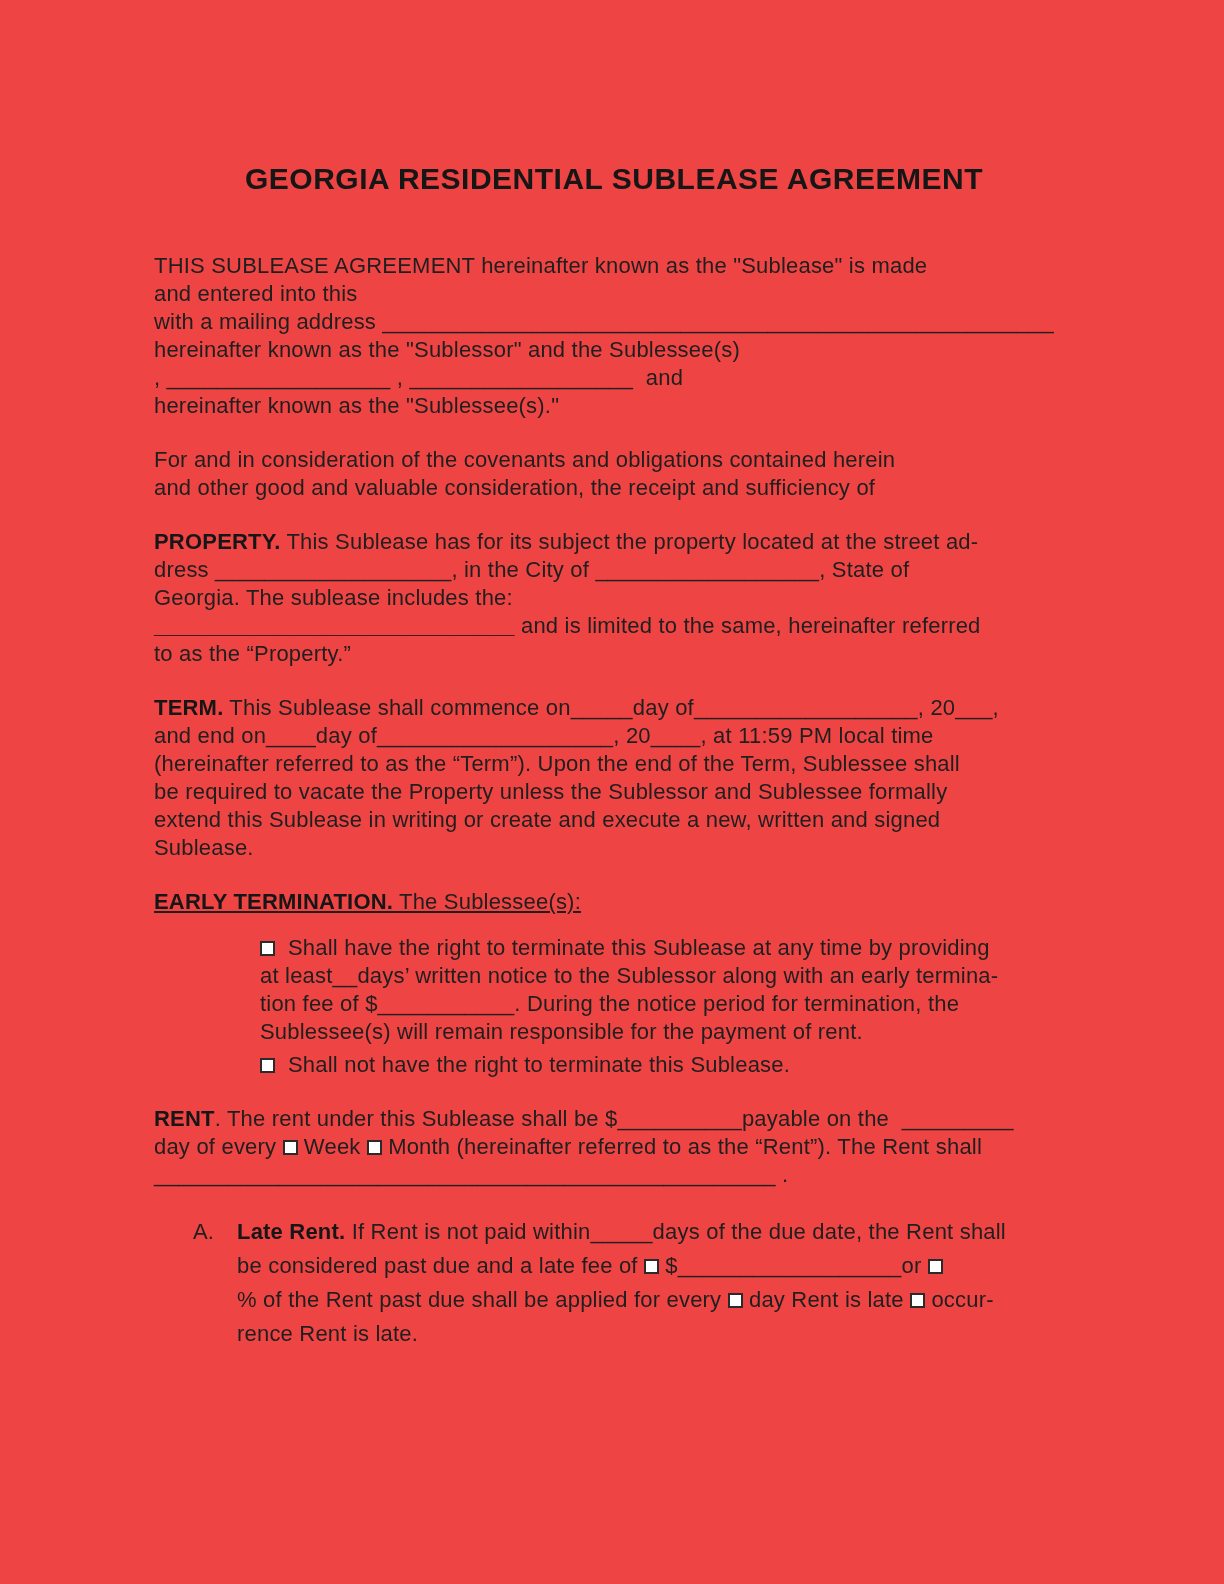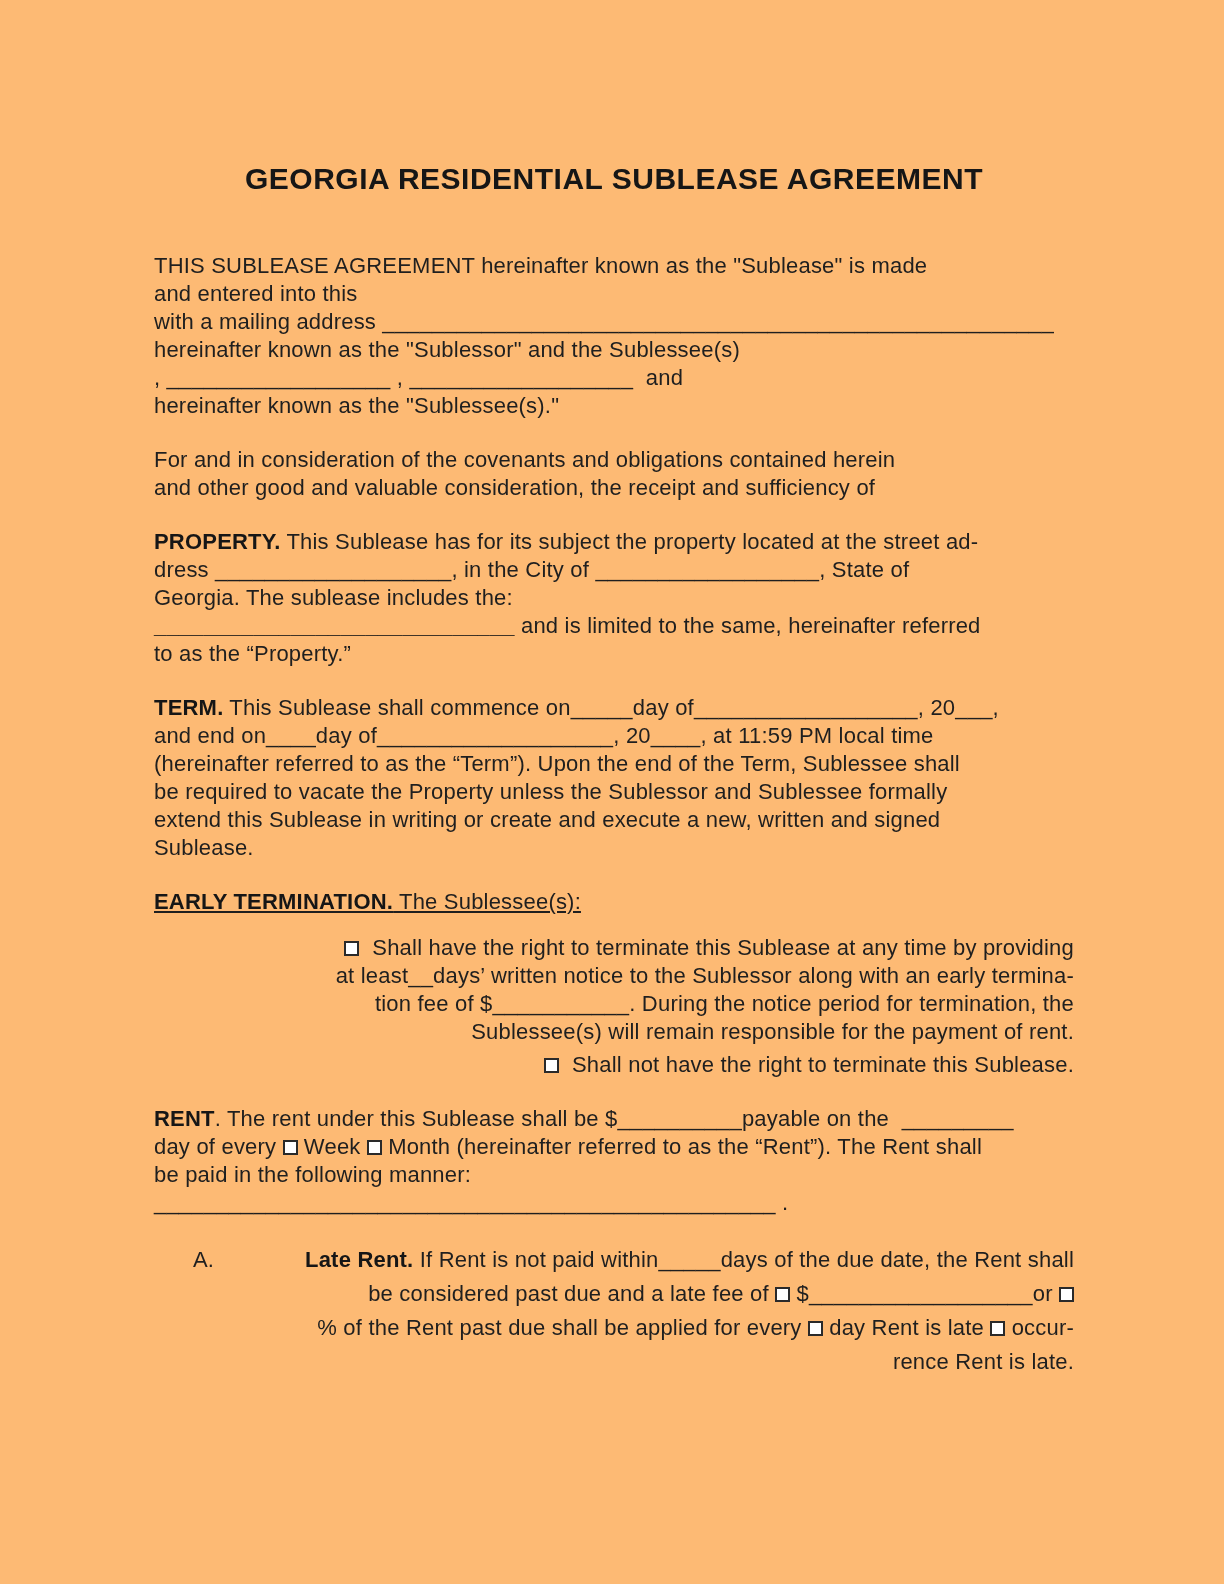--- a/index.html
+++ b/index.html
@@ -1,58 +1,58 @@
 <!DOCTYPE html>
 <html><head>
 <meta charset="utf-8">
 <style>
   html, body { margin: 0; padding: 0; background: #ffffff; }
   .page {
     width: 1224px;
     height: 1584px;
     box-sizing: border-box;
     padding: 160px 150px 40px 154px;
-    background: #fdba74;
+    background: #ef4444;
     font-family: "Liberation Sans", sans-serif;
     font-size: 22px;
     line-height: 28px;
     letter-spacing: 0.2px;
     color: #1f1f1f;
     overflow: hidden;
   }
   .title {
     text-align: center;
     font-size: 30px;
     line-height: 38px;
     font-weight: 700;
     letter-spacing: 0.5px;
     color: #161616;
     margin: 0 0 54px 0;
   }
   .block { margin: 0 0 26px 0; }
   .line { white-space: pre-wrap; }
   strong { font-weight: 700; color: #161616; }
-  .opt { margin-left: 106px; margin-bottom: 5px; text-align: right; }
+  .opt { margin-left: 106px; margin-bottom: 5px; }
   .cb {
     display: inline-block;
     width: 15px;
     height: 15px;
     box-sizing: border-box;
     border: 2px solid #2a2a2a;
     background: #ffffff;
     vertical-align: -1px;
   }
   .cb-lead { margin-right: 13px; }
   .item-a {
     display: flex;
     margin-left: 39px;
     line-height: 34px;
   }
   .item-a .marker { flex: 0 0 44px; width: 44px; }
-  .item-a .body { flex: 1 1 auto; text-align: right; }
+  .item-a .body { flex: 1 1 auto; }
 </style>
 </head>
 <body>
 
 <div class="page">
 
   <h1 class="title">GEORGIA RESIDENTIAL SUBLEASE AGREEMENT</h1>
 
   <div class="block">
     <div class="line">THIS SUBLEASE AGREEMENT hereinafter known as the "Sublease" is made</div>
@@ -94,21 +94,20 @@
       <div class="line">Sublessee(s) will remain responsible for the payment of rent.</div>
     </div>
     <div class="opt">
       <div class="line"><span class="cb cb-lead"></span><span>Shall not have the right to terminate this Sublease.</span></div>
     </div>
   </div>
 
   <div class="block">
     <div class="line"><strong>RENT</strong><span>. The rent under this Sublease shall be $__________payable on the  _________</span></div>
     <div class="line"><span>day of every </span><span class="cb"></span><span> Week </span><span class="cb"></span><span> Month (hereinafter referred to as the “Rent”). The Rent shall</span></div>
-    <div class="line">be paid in the following manner:</div>
     <div class="line">__________________________________________________ .</div>
   </div>
 
   <div class="item-a">
     <span class="marker">A.</span>
     <div class="body">
       <div class="line"><strong>Late Rent.</strong><span> If Rent is not paid within_____days of the due date, the Rent shall</span></div>
       <div class="line"><span>be considered past due and a late fee of </span><span class="cb"></span><span> $__________________or </span><span class="cb"></span></div>
       <div class="line"><span>% of the Rent past due shall be applied for every </span><span class="cb"></span><span> day Rent is late </span><span class="cb"></span><span> occur-</span></div>
       <div class="line">rence Rent is late.</div>

